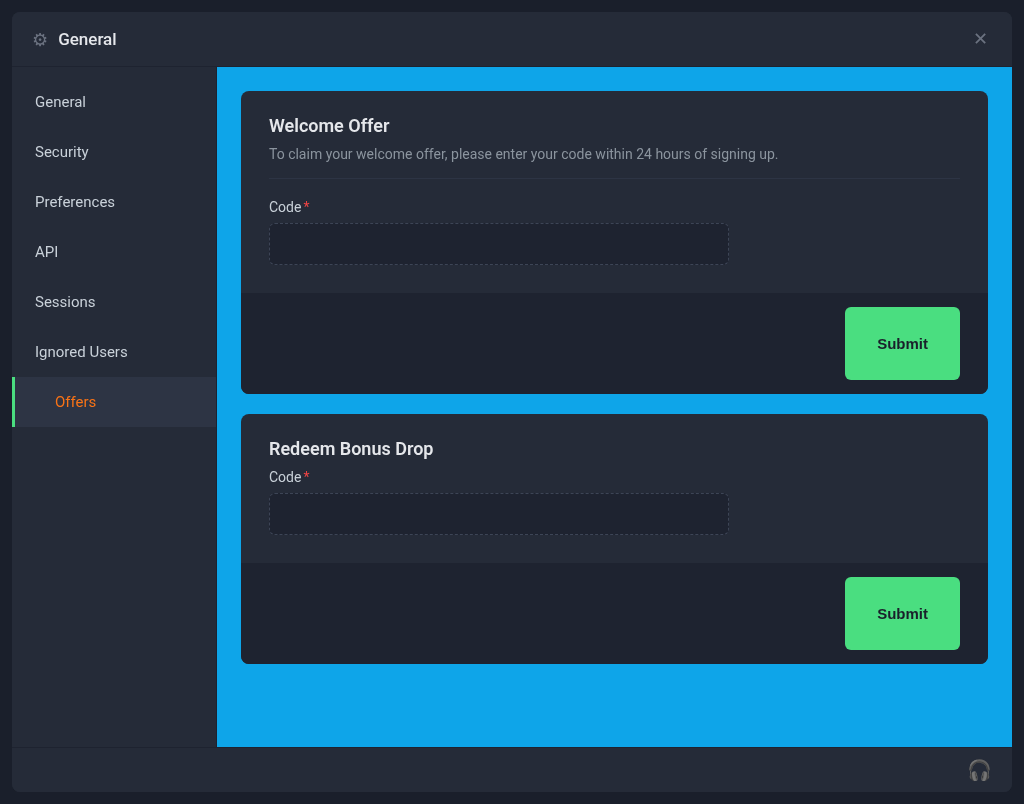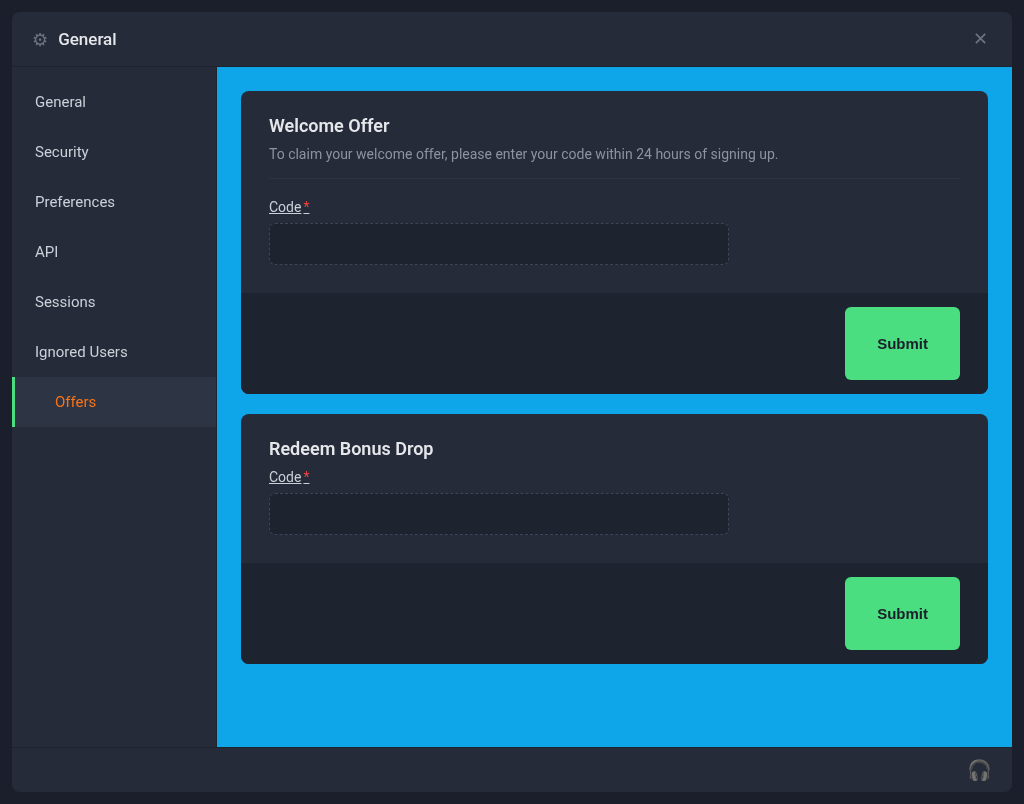--- a/index.html
+++ b/index.html
@@ -106,21 +106,20 @@
       font-size: 14px;
       margin-bottom: 20px;
       border-bottom: 1px solid #2d3444;
       padding-bottom: 16px;
     }
     .form-label {
       color: #c9d1d9;
       font-size: 14px;
       margin-bottom: 8px;
       display: block;
-      text-decoration: underline;
     }
     .required-star {
       color: #ef4444;
       margin-left: 2px;
     }
     .code-input {
       width: 460px;
       padding: 12px 14px;
       background: #1e2330;
       border: 1px dashed #3d4556;

